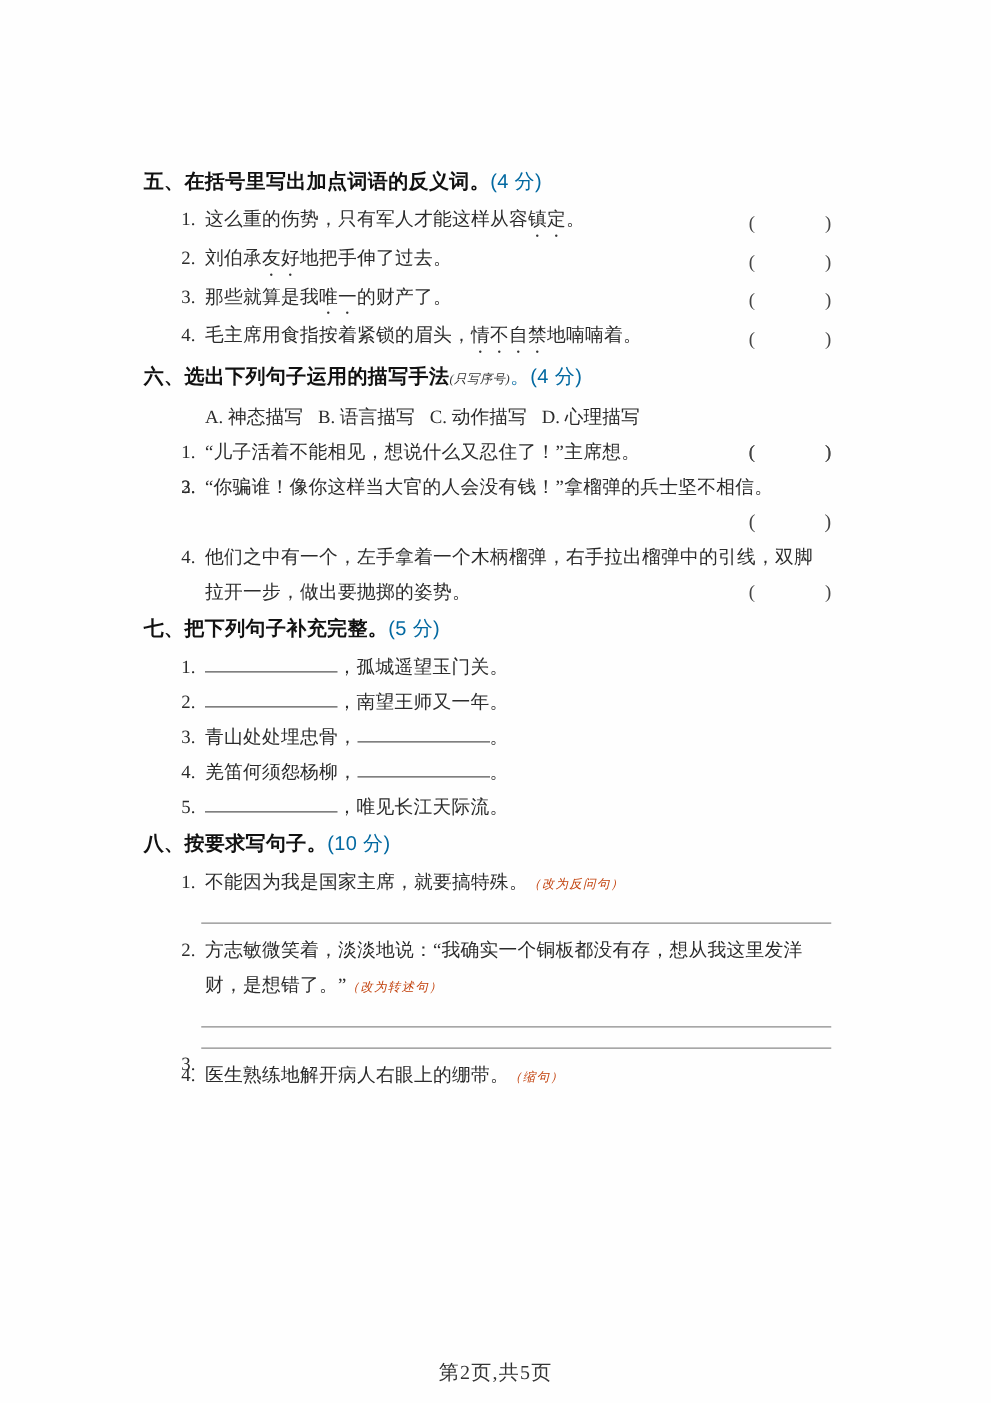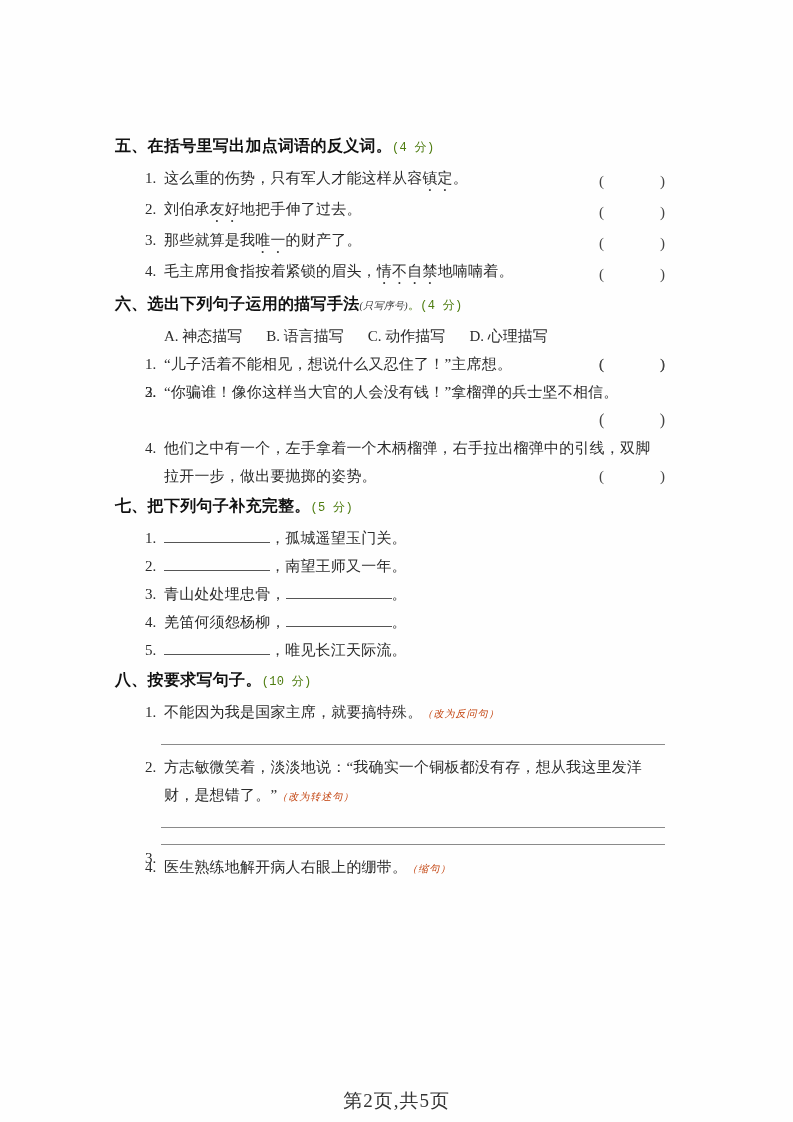--- a/index.html
+++ b/index.html
@@ -31,24 +31,24 @@
     letter-spacing: 0.3px;
   }
   .sec-title .t-note {
     font-family: "Liberation Serif", "DejaVu Serif", serif;
     font-weight: 400;
     font-style: italic;
     font-size: 10px;
     color: #333;
   }
   .sec-title .t-tail {
-    font-family: Liberation Mono, monospace;
+    font-family: Liberation Sans, sans-serif;
     font-weight: 400;
-    font-size: 12px;
-    color: #4d7c0f;
+    font-size: 16px;
+    color: #0369a1;
   }
   .items { margin-left: 30px; }
   .item {
     position: relative;
     padding-left: 19px;
     font-size: 15px;
     line-height: 28px;
     color: #2b2b2b;
   }
   .item .num { position: absolute; left: 0; top: 0; }
@@ -69,21 +69,21 @@
     color: #444;
     line-height: 28px;
   }
   .paren-row {
     position: relative;
     height: 28px;
     line-height: 28px;
   }
   .options-row {
     display: flex;
-    gap: 24px;
+    gap: 12px;
     margin-left: 49px;
     font-size: 15px;
     line-height: 28px;
   }
   .blank {
     display: inline-block;
     width: 106px;
     height: 15px;
     border-bottom: 1px solid #555;
     vertical-align: baseline;
@@ -97,21 +97,21 @@
   .answer-line {
     height: 0;
     border-bottom: 1px solid #8a8a8a;
     margin: 16px 0 8px -3px;
   }
   .footer {
     position: absolute;
     left: 0; right: 0;
     top: 1088px;
     text-align: center;
-    font-size: 19px;
+    font-size: 16px;
     color: #333;
     letter-spacing: 1px;
   }
 </style>
 </head>
 <body>
 
 <div class="page">
   <div class="content">
       <div class="sec">

